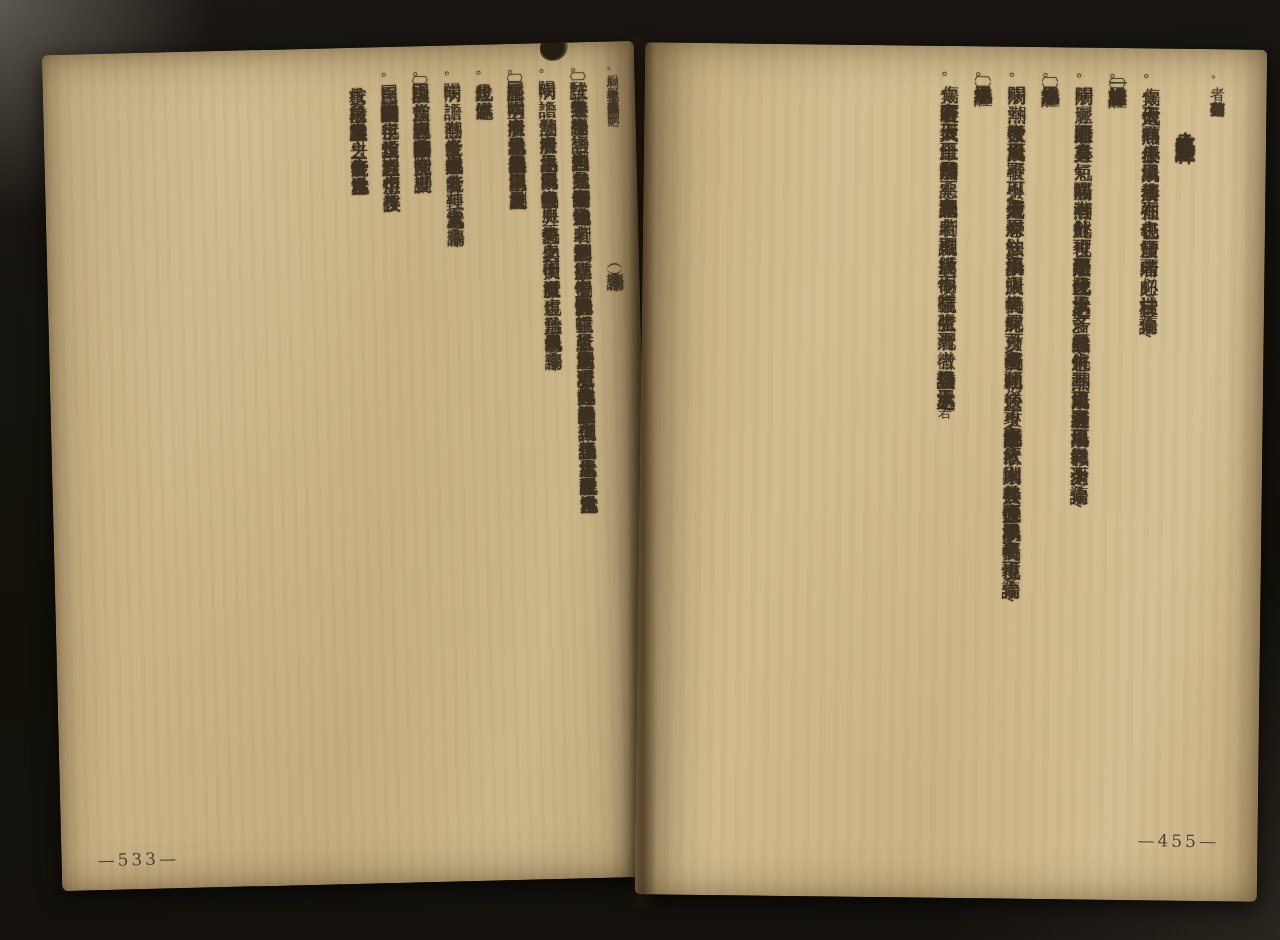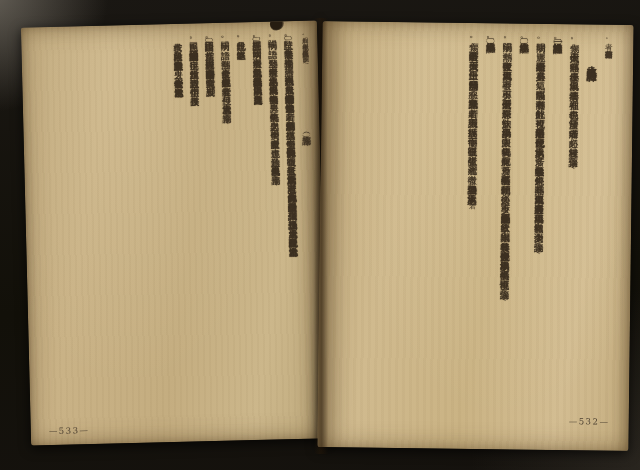--- a/index.html
+++ b/index.html
@@ -98,17 +98,17 @@
       <p class="hang">者。加芍藥兼芒硝亦良。</p>
       <h2 class="heading">大承氣湯之註釋</h2>
       <p>傷寒。不大便六七日。頭痛有熱。小便反赤者。與承氣湯。其小便清者。知不在裡。仍在表也。當須發汗。若頭痛者。必衄。宜桂枝湯。（傷寒論）</p>
       <p class="note">〔註〕詳第一卷桂枝湯條。</p>
       <p>陽明病。脈遲。雖汗出不惡寒者。其身必重。短氣。腹滿而喘。有潮熱者。此外欲解。可攻裡也。手足濈然而汗出者。此大便已鞕也。大承氣湯主之。若汗多。微發熱惡寒者。外未解也。其熱不潮。未可與承氣湯。若腹大滿不通者。可與小承氣湯。微和胃氣。勿令大泄下。（傷寒論）</p>
       <p class="note">〔註〕在小承氣湯條。</p>
       <p>陽明病。潮熱。大便微鞕者。可與大承氣湯。不鞕者。不可與之。若不大便六七日。恐有燥屎。欲知之法。少與小承氣湯。湯入腹中。轉失氣者。此有燥屎。乃可攻之。若不轉失氣者。此但初頭鞕。後必溏。不可攻之。攻之必脹滿不能食也。欲飲水者。與水則噦。其後發熱者。必大便復鞕而少也。以小承氣湯和之。不轉失氣者。愼不可攻也。（傷寒論）</p>
       <p class="note">〔註〕在小承氣湯條。</p>
       <p><span>傷寒。若吐若下後不解。不大便五六日。上至十餘日。日晡所發潮熱。不惡寒。獨語如見鬼狀。若劇者。發則不識人。循衣摸牀。惕而不安。微喘直視。脈弦者生。澀者死。微者。但發熱譫語者。大承氣湯主之。</span><span class="ts">若一</span></p>
     </div>
-    <div class="pageno pn-right">—532—</div>
+    <div class="pageno pn-right">—455—</div>
   </section>
 
   <div class="gutter"></div>
 </div>
 
 </body></html>

